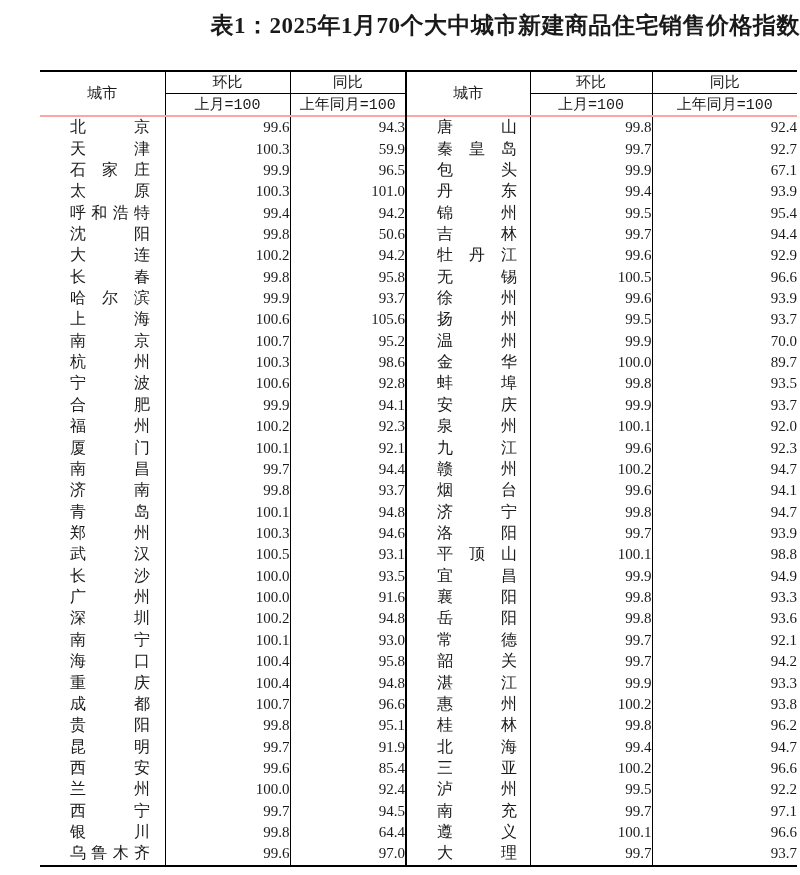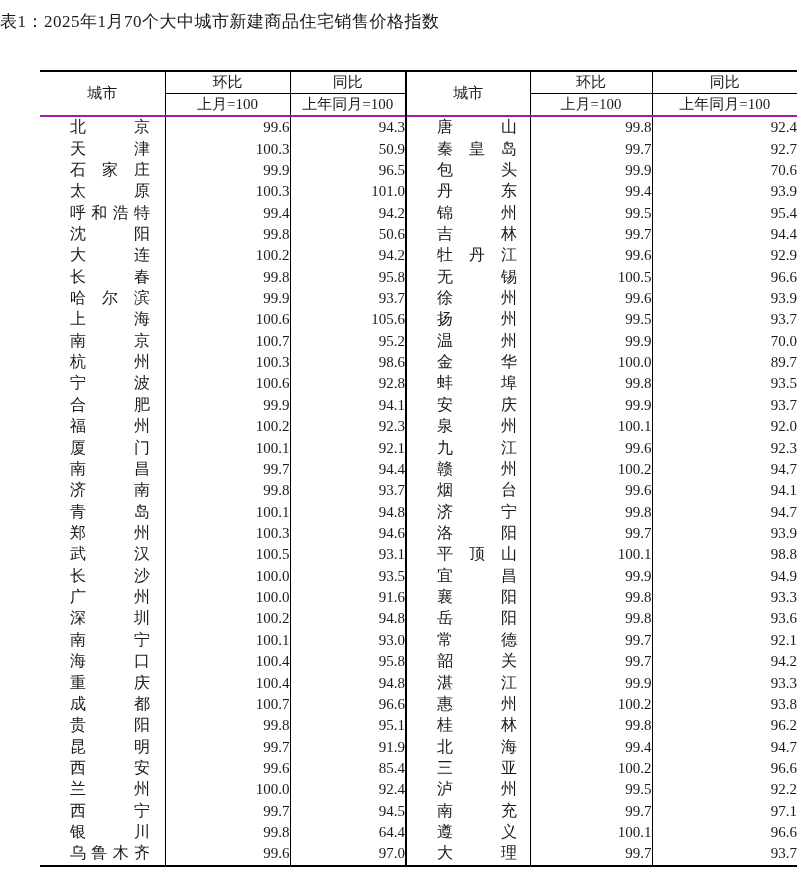--- a/index.html
+++ b/index.html
@@ -18,23 +18,23 @@
     position: relative;
     width: 800px;
     height: 875px;
     background: #ffffff;
   }
   .doc-title {
     position: absolute;
     top: 10px;
     left: 0;
     width: 100%;
-    text-align: left;
-    font-size: 17px;
-    font-weight: normal;
+    text-align: right;
+    font-size: 23px;
+    font-weight: bold;
     letter-spacing: 0.5px;
   }
   table.price-table {
     position: absolute;
     left: 40px;
     top: 70px;
     width: 757px;
     border-collapse: collapse;
     table-layout: fixed;
     border-top: 2px solid #000;
@@ -47,21 +47,21 @@
     white-space: nowrap;
   }
   
   thead th {
     font-size: 15px;
     text-align: center;
     height: 21px;
     vertical-align: middle;
   }
   thead tr.hdr-top th.split { border-bottom: 1px solid #000; margin-left: 10px; }
-  thead { border-bottom: 2px solid #a21caf; }
+  thead { border-bottom: 2px solid #fca5a5; font-family: Liberation Mono, monospace; }
   
   .v1 { border-right: 1px solid #000; }
   .v2 { border-right: 2px solid #000; } 
   
   tbody td { height: 21.37px; vertical-align: middle; }
   td.city-cell { font-size: 16px; }
   .city-name {
     display: flex;
     justify-content: space-between;
     width: 80px;
@@ -127,21 +127,21 @@
           <td class="num num-last ">92.4</td>
         </tr>
         <tr class="body-row">
           <td class="city-cell v1">
             <span class="city-name">
               <b>天</b>
               <b>津</b>
             </span>
           </td>
           <td class="num v1">100.3</td>
-          <td class="num  v2">50.9</td>
+          <td class="num  v2">59.9</td>
           <td class="city-cell v1">
             <span class="city-name">
               <b>秦</b>
               <b>皇</b>
               <b>岛</b>
             </span>
           </td>
           <td class="num v1">99.7</td>
           <td class="num num-last ">92.7</td>
         </tr>
@@ -155,21 +155,21 @@
           </td>
           <td class="num v1">99.9</td>
           <td class="num  v2">96.5</td>
           <td class="city-cell v1">
             <span class="city-name">
               <b>包</b>
               <b>头</b>
             </span>
           </td>
           <td class="num v1">99.9</td>
-          <td class="num num-last ">70.6</td>
+          <td class="num num-last ">67.1</td>
         </tr>
         <tr class="body-row">
           <td class="city-cell v1">
             <span class="city-name">
               <b>太</b>
               <b>原</b>
             </span>
           </td>
           <td class="num v1">100.3</td>
           <td class="num  v2">101.0</td>

